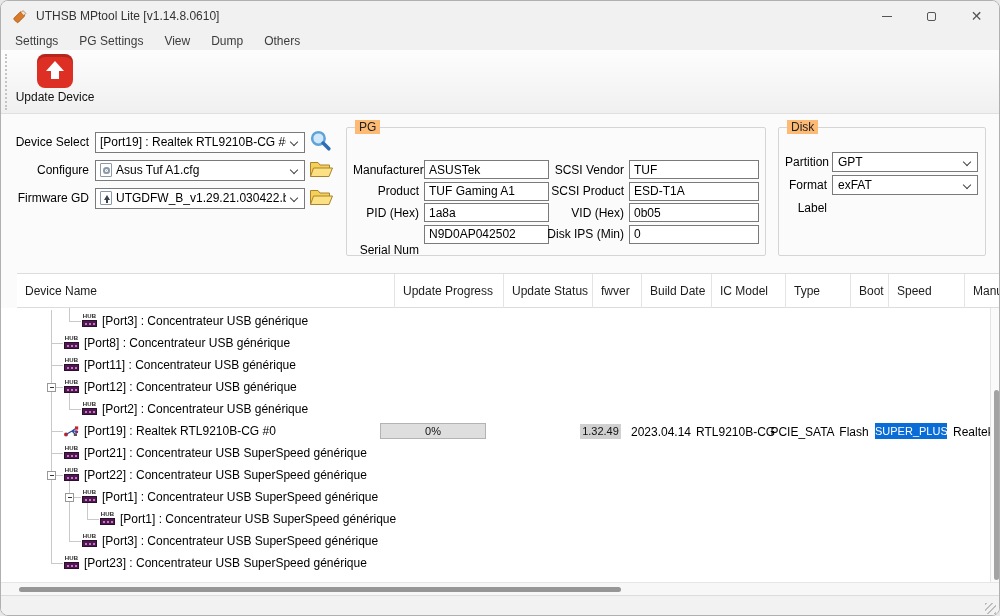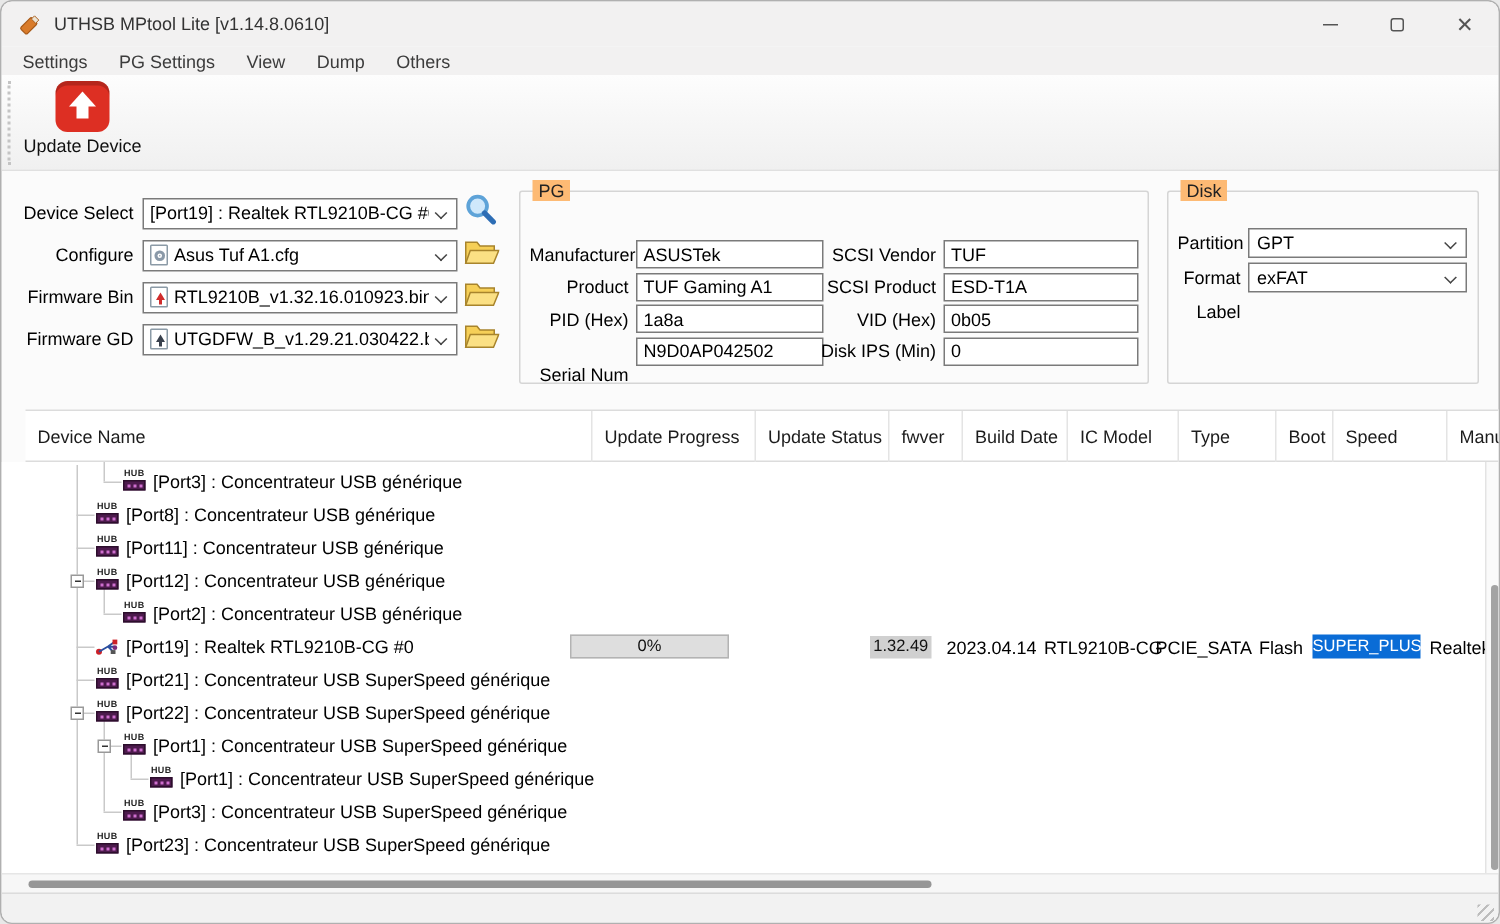--- a/index.html
+++ b/index.html
@@ -178,34 +178,20 @@
           <span class="chevron"></span>
         </div>
         <span class="side-icon">
           <span><svg width="24" height="19" viewBox="0 0 24 19">
               <path d="M1.5 17.5 V3.5 h7.5 l2 2.5 h9.5 v4" fill="#f6cf57" stroke="#a8842c"></path>
               <path d="M4.5 9 h19 l-3.5 8.5 h-18.5 z" fill="#fbe084" stroke="#a8842c"></path>
             </svg></span>
         </span>
       </div>
       <div class="form-row">
-        <span class="form-label">Firmware Bin</span>
-        <div class="combo">
-          <span class="doc-icon bin"></span>
-          <span class="combo-val">RTL9210B_v1.32.16.010923.bin</span>
-          <span class="chevron"></span>
-        </div>
-        <span class="side-icon">
-          <span><svg width="24" height="19" viewBox="0 0 24 19">
-              <path d="M1.5 17.5 V3.5 h7.5 l2 2.5 h9.5 v4" fill="#f6cf57" stroke="#a8842c"></path>
-              <path d="M4.5 9 h19 l-3.5 8.5 h-18.5 z" fill="#fbe084" stroke="#a8842c"></path>
-            </svg></span>
-        </span>
-      </div>
-      <div class="form-row">
         <span class="form-label">Firmware GD</span>
         <div class="combo">
           <span class="doc-icon gd"></span>
           <span class="combo-val">UTGDFW_B_v1.29.21.030422.bin</span>
           <span class="chevron"></span>
         </div>
         <span class="side-icon">
           <span><svg width="24" height="19" viewBox="0 0 24 19">
               <path d="M1.5 17.5 V3.5 h7.5 l2 2.5 h9.5 v4" fill="#f6cf57" stroke="#a8842c"></path>
               <path d="M4.5 9 h19 l-3.5 8.5 h-18.5 z" fill="#fbe084" stroke="#a8842c"></path>

